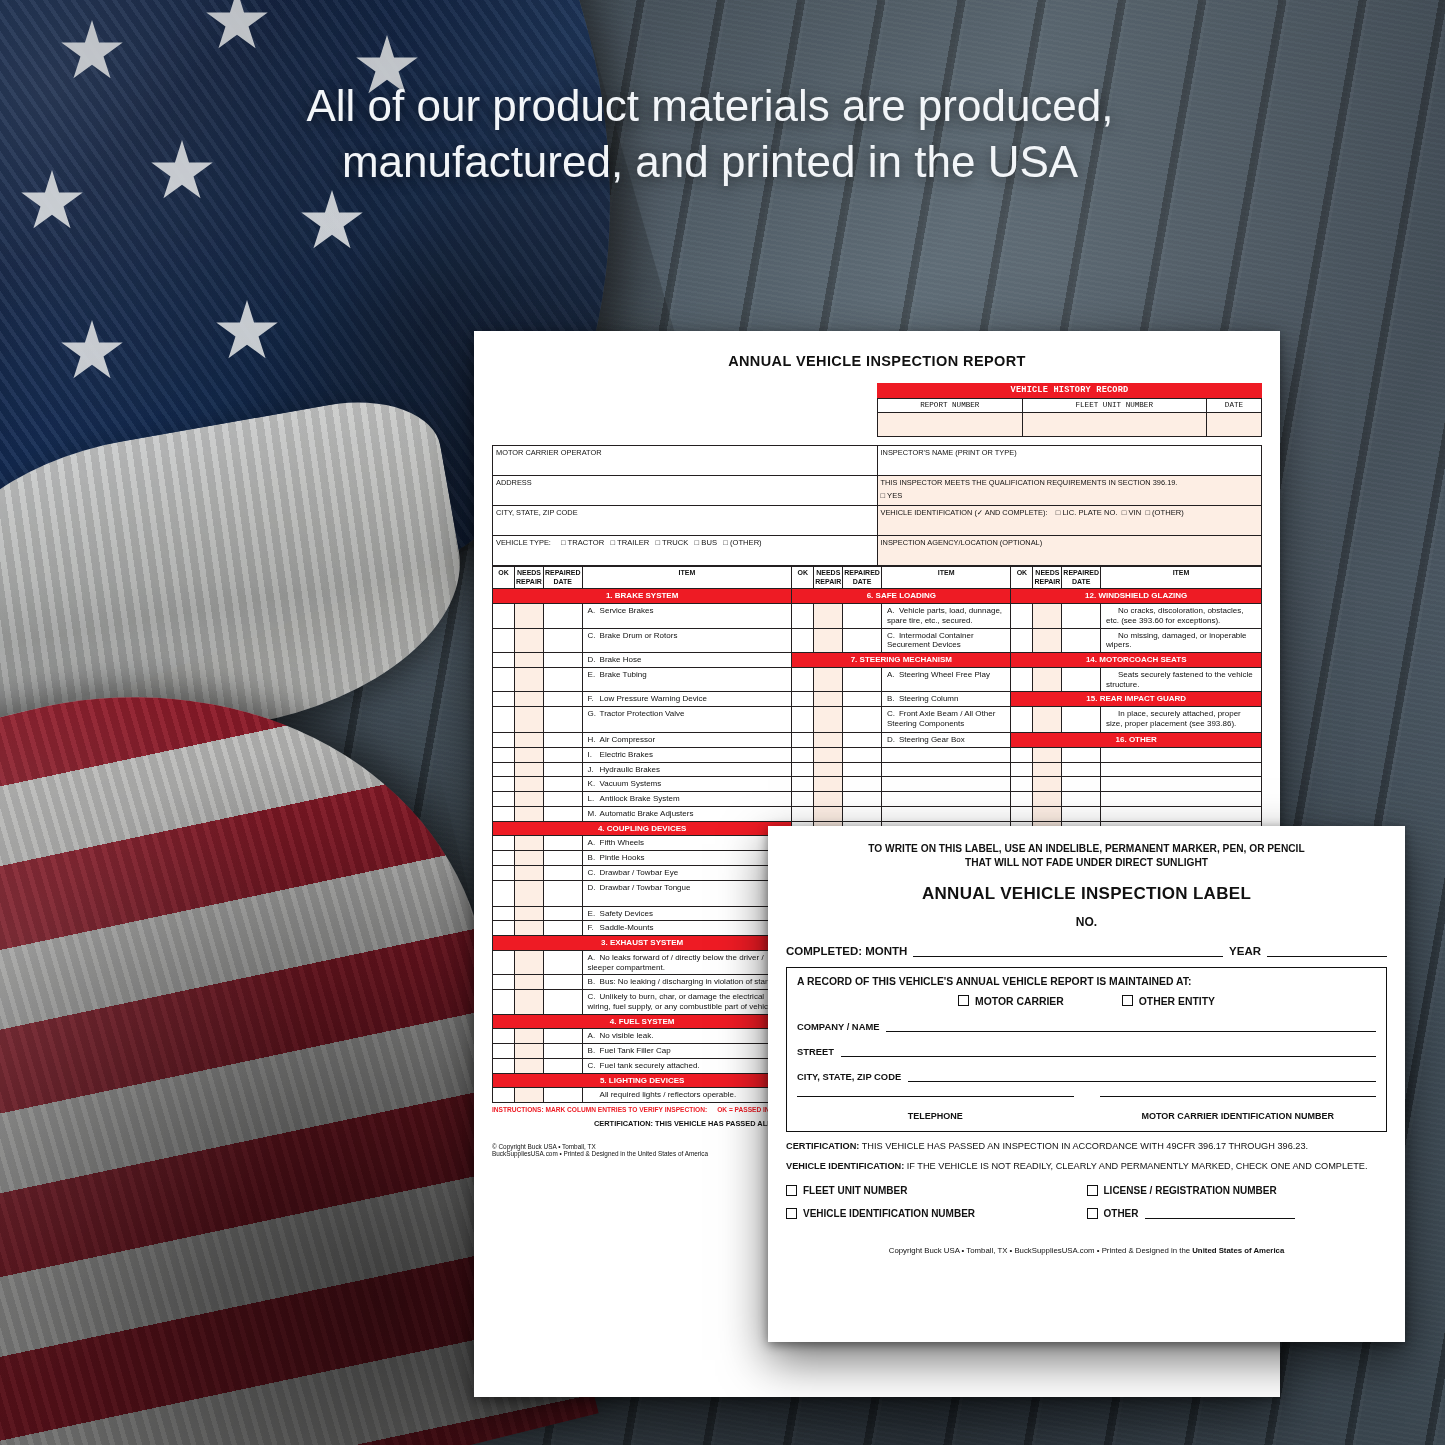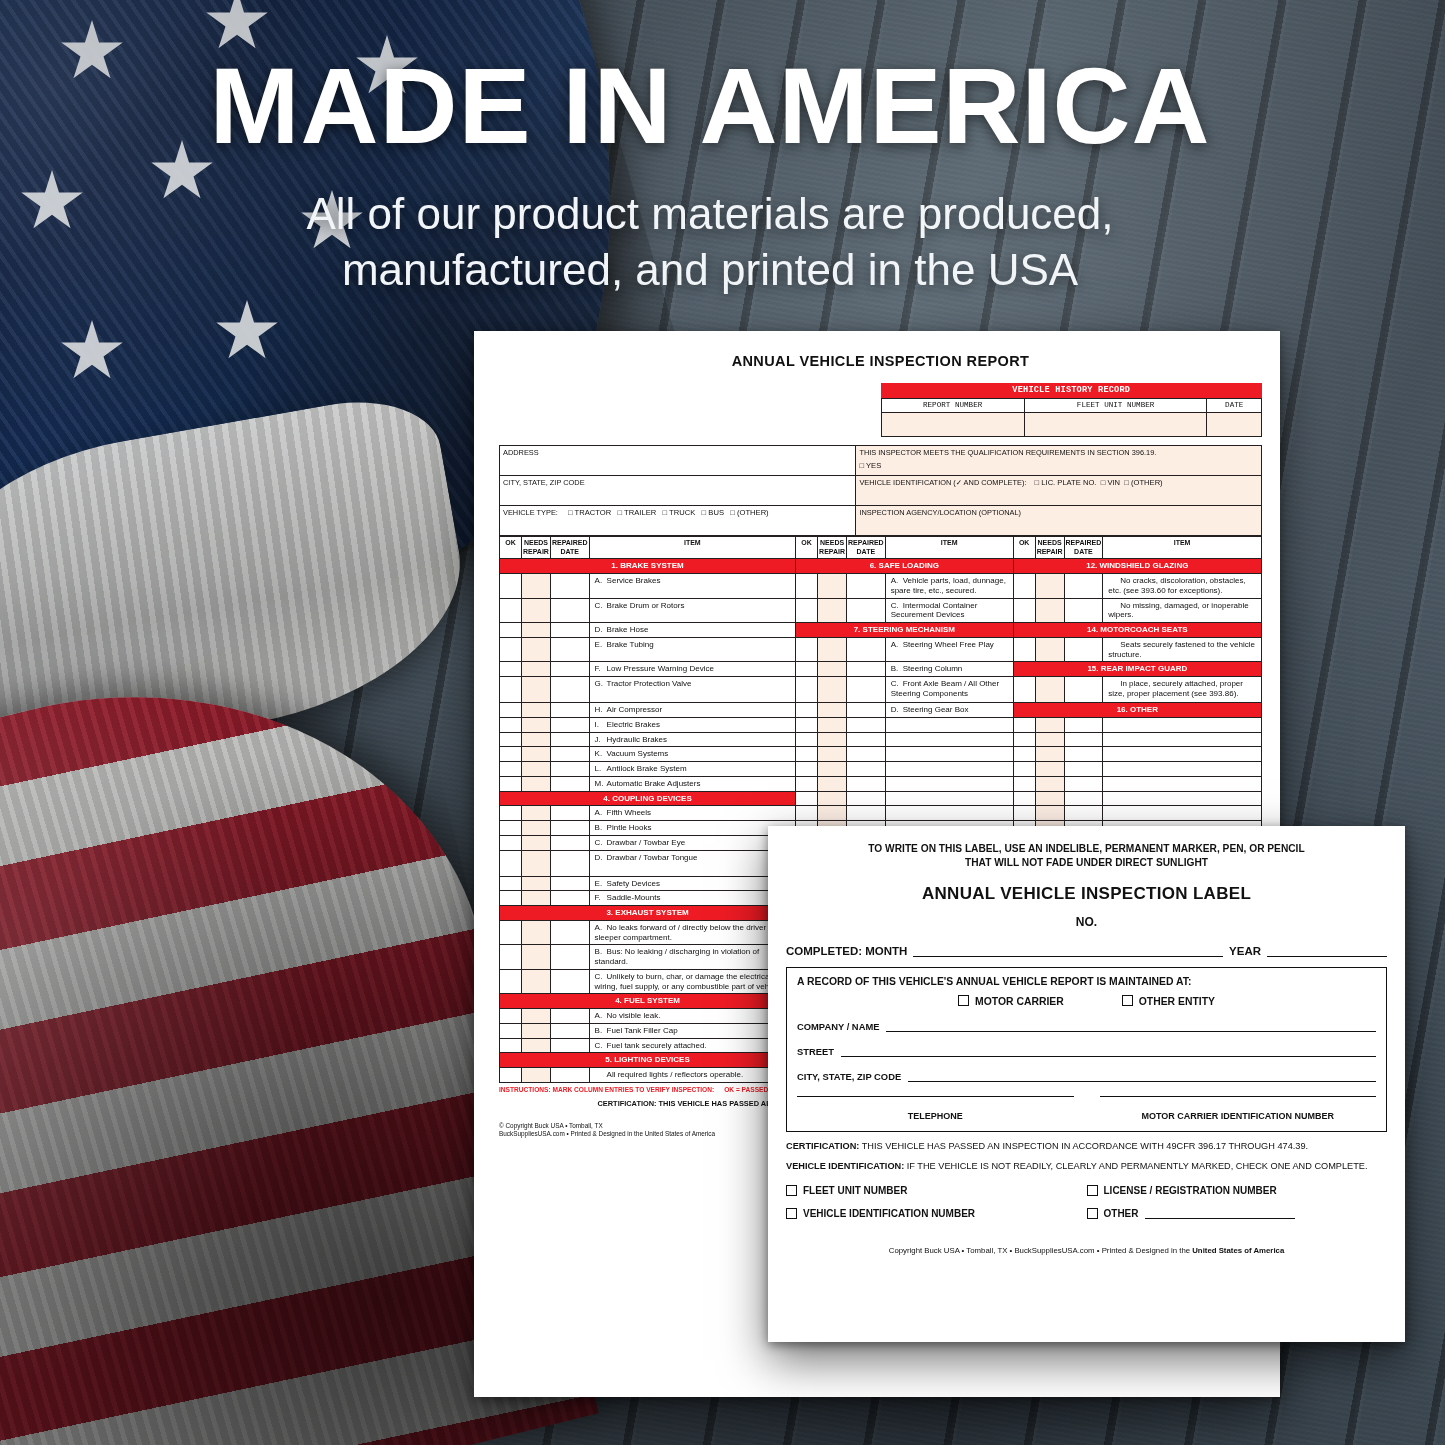--- a/index.html
+++ b/index.html
@@ -121,21 +121,21 @@
     margin-top:26px;
     font-weight:400;
   }
 
   
   #report {
     position:absolute; left:474px; top:331px;
     width:806px; height:1066px;
     background:#ffffff;
     box-shadow: 0 20px 50px rgba(0,0,0,0.55), 0 3px 10px rgba(0,0,0,0.4);
-    padding:22px 18px 8px 25px;
+    padding:22px 18px 8px 18px;
     color:#111;
     font-size:8.2px;
     line-height:1.22;
   }
   .rep-title {
     text-align:center; font-size:14.5px; font-weight:bold;
     letter-spacing:0.4px; margin-bottom:12px;
   }
   .redbar {
     background:#ee1b24; color:#fff; font-weight:bold;
@@ -250,21 +250,20 @@
     </div>
   <div class="star" style="left:215px; top:300px;">
       <s></s>
     </div>
   <div class="flag-fold"></div>
   <div class="stripes"></div>
   <div class="wood-shade"></div>
 </div>
 
 <div class="headline-wrap">
-  <div class="headline">MADE IN AMERICA</div>
   <div class="subline">
     <div>All of our product materials are produced,</div>
     <div>manufactured, and printed in the USA</div>
   </div>
 </div>
 
 <div id="report">
   <div class="rep-title">ANNUAL VEHICLE INSPECTION REPORT</div>
 
   <div class="hist-wrap">
@@ -283,20 +282,28 @@
           <td class="peach"></td>
           <td class="peach"></td>
         </tr>
       </tbody>
         </table>
     </div>
   </div>
 
   <table class="info-tbl" style="margin-top:8px;">
     <tbody>
+        <tr>
+      <td style="width:50%;">
+        <span class="lbl">MOTOR CARRIER OPERATOR</span>
+      </td>
+      <td style="width:50%;">
+        <span class="lbl">INSPECTOR'S NAME (PRINT OR TYPE)</span>
+      </td>
+    </tr>
     <tr>
       <td>
         <span class="lbl">ADDRESS</span>
       </td>
       <td class="peach">
         <div class="lbl">THIS INSPECTOR MEETS THE QUALIFICATION REQUIREMENTS IN SECTION 396.19.</div>
         <div style="margin-top:4px;">
           <span>□</span>
           <span>YES</span>
         </div>
@@ -805,21 +812,21 @@
       <div>
           <div class="cap">TELEPHONE</div>
         </div>
       <div>
           <div class="cap">MOTOR CARRIER IDENTIFICATION NUMBER</div>
         </div>
     </div>
   </div>
 
   <div class="cert-para">
-    <b>CERTIFICATION:</b><span> THIS VEHICLE HAS PASSED AN INSPECTION IN ACCORDANCE WITH 49CFR 396.17 THROUGH 474.39.</span>
+    <b>CERTIFICATION:</b><span> THIS VEHICLE HAS PASSED AN INSPECTION IN ACCORDANCE WITH 49CFR 396.17 THROUGH 396.23.</span>
   </div>
   <div class="cert-para">
     <b>VEHICLE IDENTIFICATION:</b><span> IF THE VEHICLE IS NOT READILY, CLEARLY AND PERMANENTLY MARKED, CHECK ONE AND COMPLETE.</span>
   </div>
 
   <div class="chk2">
     <div>
         <span class="cb"></span>
         <span>FLEET UNIT NUMBER</span>
       </div>

